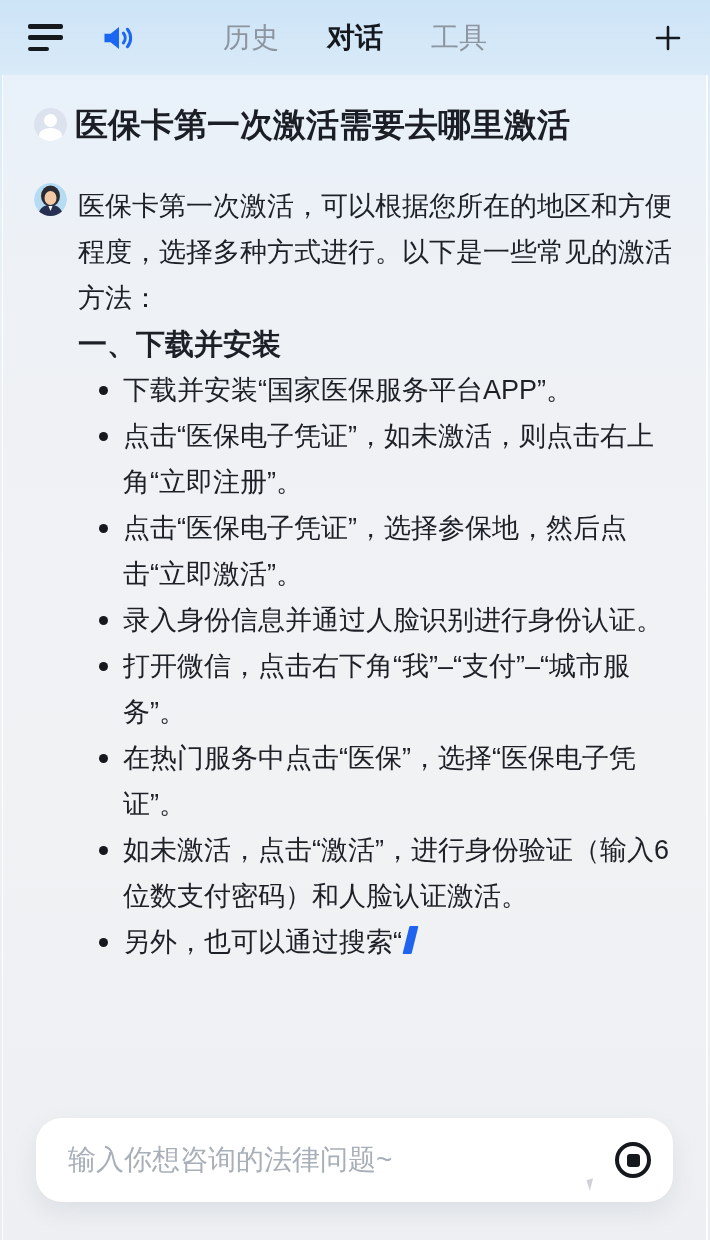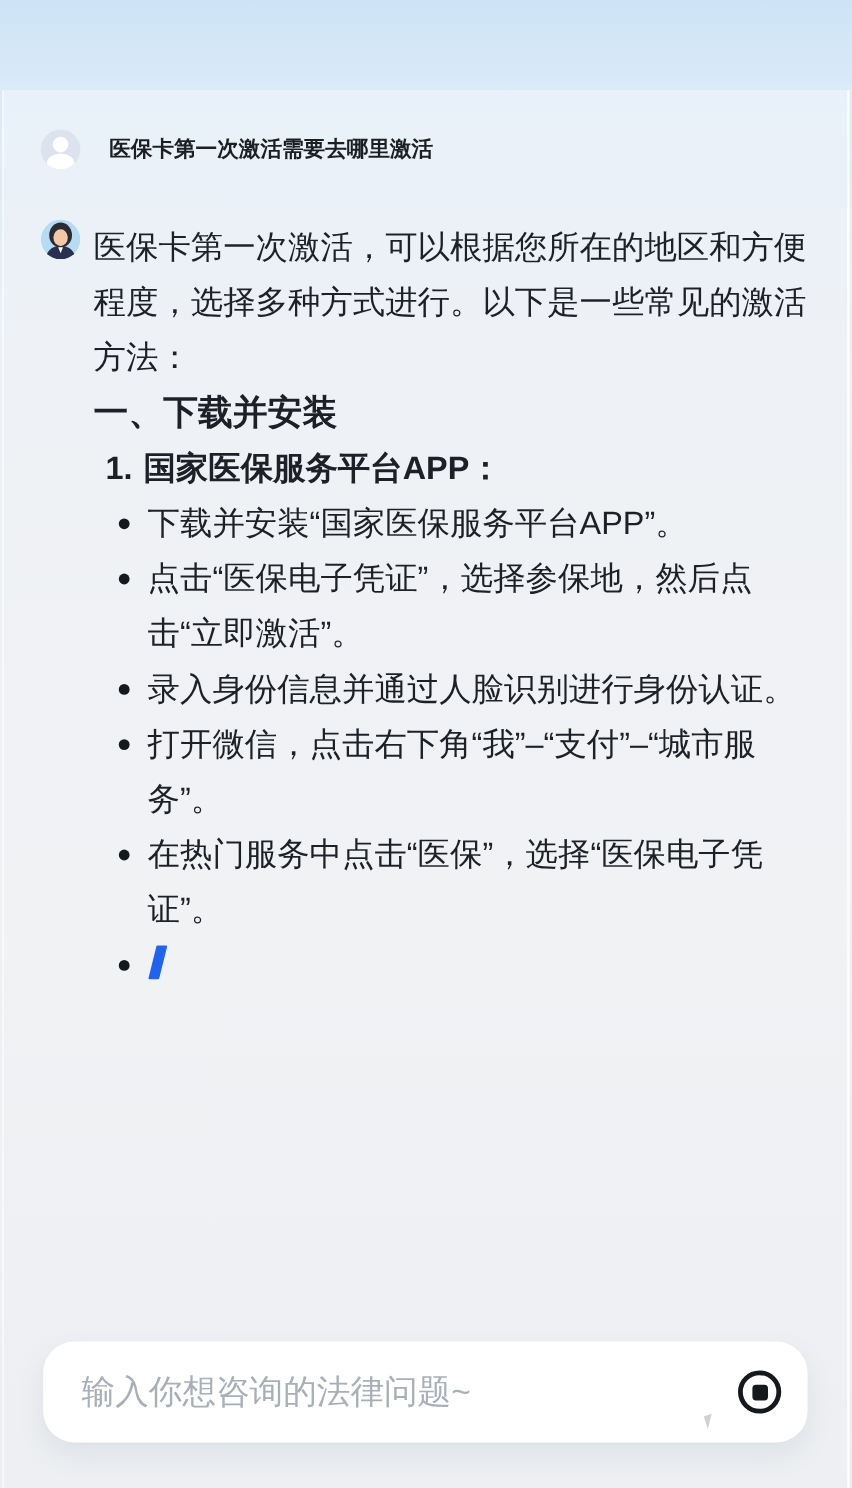--- a/index.html
+++ b/index.html
@@ -47,21 +47,21 @@
   }
   .avatar.user { background:#dde3ee; }
   .avatar.user::before { 
     content:""; position:absolute; left:10px; top:6px; width:13px; height:13px; border-radius:50%; background:#ffffff;
   }
   .avatar.user::after { 
     content:""; position:absolute; left:5px; top:20px; width:23px; height:16px; border-radius:50% 50% 0 0; background:#ffffff;
   }
   .msg.user-row { align-items:center; }
   .user-text {
-    margin-left:24px; font-size:18px; font-weight:700; color:#1b1e24; line-height:33px;
+    margin-left:8px; font-size:33px; font-weight:700; color:#1b1e24; line-height:33px;
   }
   .msg.assistant-row { margin-top:42px; }
   .msg-body {
     margin-left:11px; width:601px; font-size:27px; line-height:46px; color:#1d2127;
   }
   .section-title { font-size:29px; font-weight:700; line-height:46px; }
   .num-item { font-weight:700; padding-left:10px; line-height:46px; }
   .num-item .num { margin-right:9px; }
   .bullet-item { position:relative; padding-left:45px; line-height:46px; }
   .bullet-item .dot {
@@ -95,20 +95,44 @@
     position:absolute; right:78px; bottom:12px; width:0; height:0;
     border-left:7px solid #bfc2c6; border-bottom:11px solid transparent;
     transform:rotate(-18deg); opacity:.75;
   }
 </style>
 </head>
 <body>
 
 <div class="app">
 
+  <div class="header">
+    <div class="menu-btn">
+      <div class="bar b1"></div>
+        <div class="bar b2"></div>
+        <div class="bar b3"></div>
+    </div>
+    <div class="speaker-btn">
+      <svg width="36" height="32" viewBox="0 0 24 22">
+        <path d="M2 8v6h4.2L12 18.5V3.5L6.2 8H2z" fill="#1b66f2"></path>
+        <path d="M15 7.6a5.3 5.3 0 0 1 0 6.8" stroke="#1b66f2" stroke-width="2.1" fill="none" stroke-linecap="round"></path>
+        <path d="M17.8 5a9.3 9.3 0 0 1 0 12" stroke="#1b66f2" stroke-width="2.1" fill="none" stroke-linecap="round"></path>
+      </svg>
+    </div>
+    <div class="tabs">
+      <span class="tab">历史</span>
+      <span class="tab active">对话</span>
+      <span class="tab">工具</span>
+    </div>
+    <div class="plus-btn">
+      <svg width="32" height="32" viewBox="0 0 32 32">
+        <path d="M16 5v22M5 16h22" stroke="#15181d" stroke-width="2.6" stroke-linecap="round"></path>
+      </svg>
+    </div>
+  </div>
 
   <div class="content-panel">
 
     <div class="msg user-row">
       <div class="avatar user"></div>
       <div class="user-text">医保卡第一次激活需要去哪里激活</div>
     </div>
 
     <div class="msg assistant-row">
       <div class="avatar ai">
@@ -117,47 +141,52 @@
           <ellipse cx="16.5" cy="13" rx="9.5" ry="10.5" fill="#2b2b33"></ellipse>
           <ellipse cx="16.5" cy="15" rx="6" ry="7" fill="#f2c9a6"></ellipse>
           <path d="M4 33c1-8 6-11 12.5-11S28 25 29 33H4z" fill="#273050"></path>
           <path d="M14.5 23h4l-2 5z" fill="#ffffff"></path>
         </svg>
       </div>
       <div class="msg-body">
         <p>医保卡第一次激活，可以根据您所在的地区和方便程度，选择多种方式进行。以下是一些常见的激活方法：</p>
         <div class="section-title">一、下载并安装</div>
 
-        <div class="num-item">
-          <span class="num">1.</span><span>国家医保服务平台APP：</span>
+        <div class="bullet-item">
+          <span class="dot"></span>
+          <span>下载并安装“国家医保服务平台APP”。</span>
         </div>
         <div class="bullet-item">
           <span class="dot"></span>
-          <span>下载并安装“国家医保服务平台APP”。</span>
+          <span>点击“医保电子凭证”，如未激活，则点击右上角“立即注册”。</span>
         </div>
         <div class="bullet-item">
           <span class="dot"></span>
           <span>点击“医保电子凭证”，选择参保地，然后点击“立即激活”。</span>
         </div>
         <div class="bullet-item">
           <span class="dot"></span>
           <span>录入身份信息并通过人脸识别进行身份认证。</span>
         </div>
 
         <div class="bullet-item">
           <span class="dot"></span>
           <span>打开微信，点击右下角“我”–“支付”–“城市服务”。</span>
         </div>
         <div class="bullet-item">
           <span class="dot"></span>
           <span>在热门服务中点击“医保”，选择“医保电子凭证”。</span>
         </div>
         <div class="bullet-item">
           <span class="dot"></span>
-          <span class="stream-cursor"></span>
+          <span>如未激活，点击“激活”，进行身份验证（输入6位数支付密码）和人脸认证激活。</span>
+        </div>
+        <div class="bullet-item">
+          <span class="dot"></span>
+          <span>另外，也可以通过搜索“</span><span class="stream-cursor"></span>
         </div>
       </div>
     </div>
 
     <div class="input-box">
       <input class="chat-input" type="text" placeholder="输入你想咨询的法律问题~" style="">
       <div class="stop-btn">
         <div class="stop-square"></div>
       </div>
       <div class="mouse-cursor"></div>

